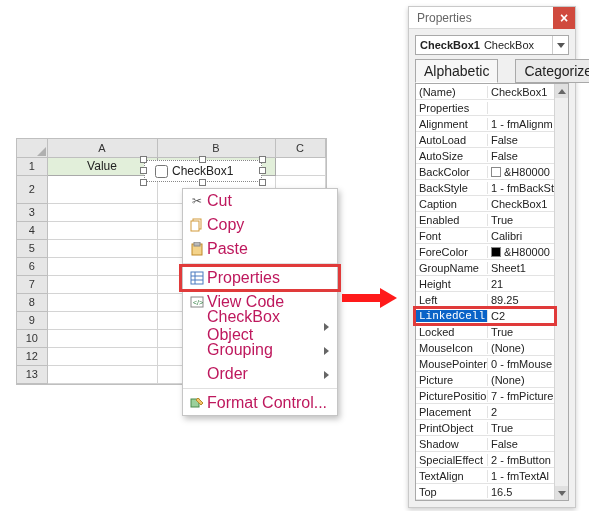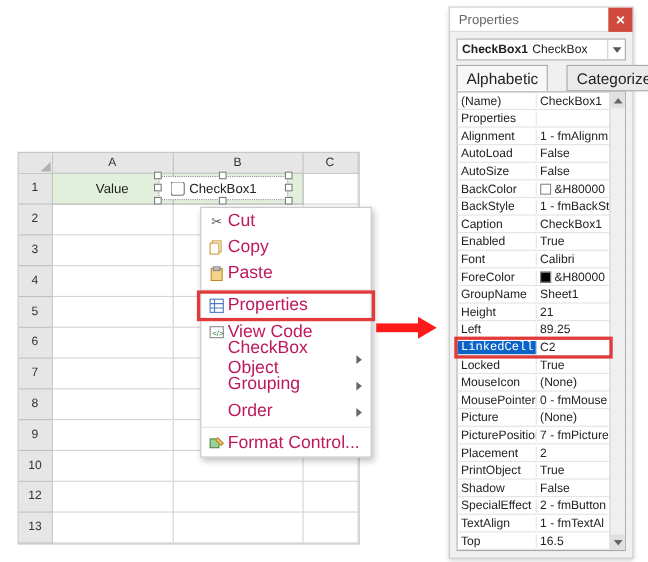--- a/index.html
+++ b/index.html
@@ -51,21 +51,21 @@
     text-align: center;
     border-right: 1px solid #bfbfbf;
     border-bottom: 1px solid #bfbfbf;
     width: 30px;
     font-size: 11px;
     color:#333;
   }
   .cell {
     border-right: 1px solid #d4d4d4;
     border-bottom: 1px solid #d4d4d4;
-    height: 28px;
+    height: 18px;
     text-align: center;
     background:#fff;
   }
   .cA { width: 110px; }
   .cB { width: 118px; }
   .cC { width: 50px; }
   .hdrcell {
     background: #e2efda;
     border: 1px solid #a9a9a9;
     font-size: 12px;

